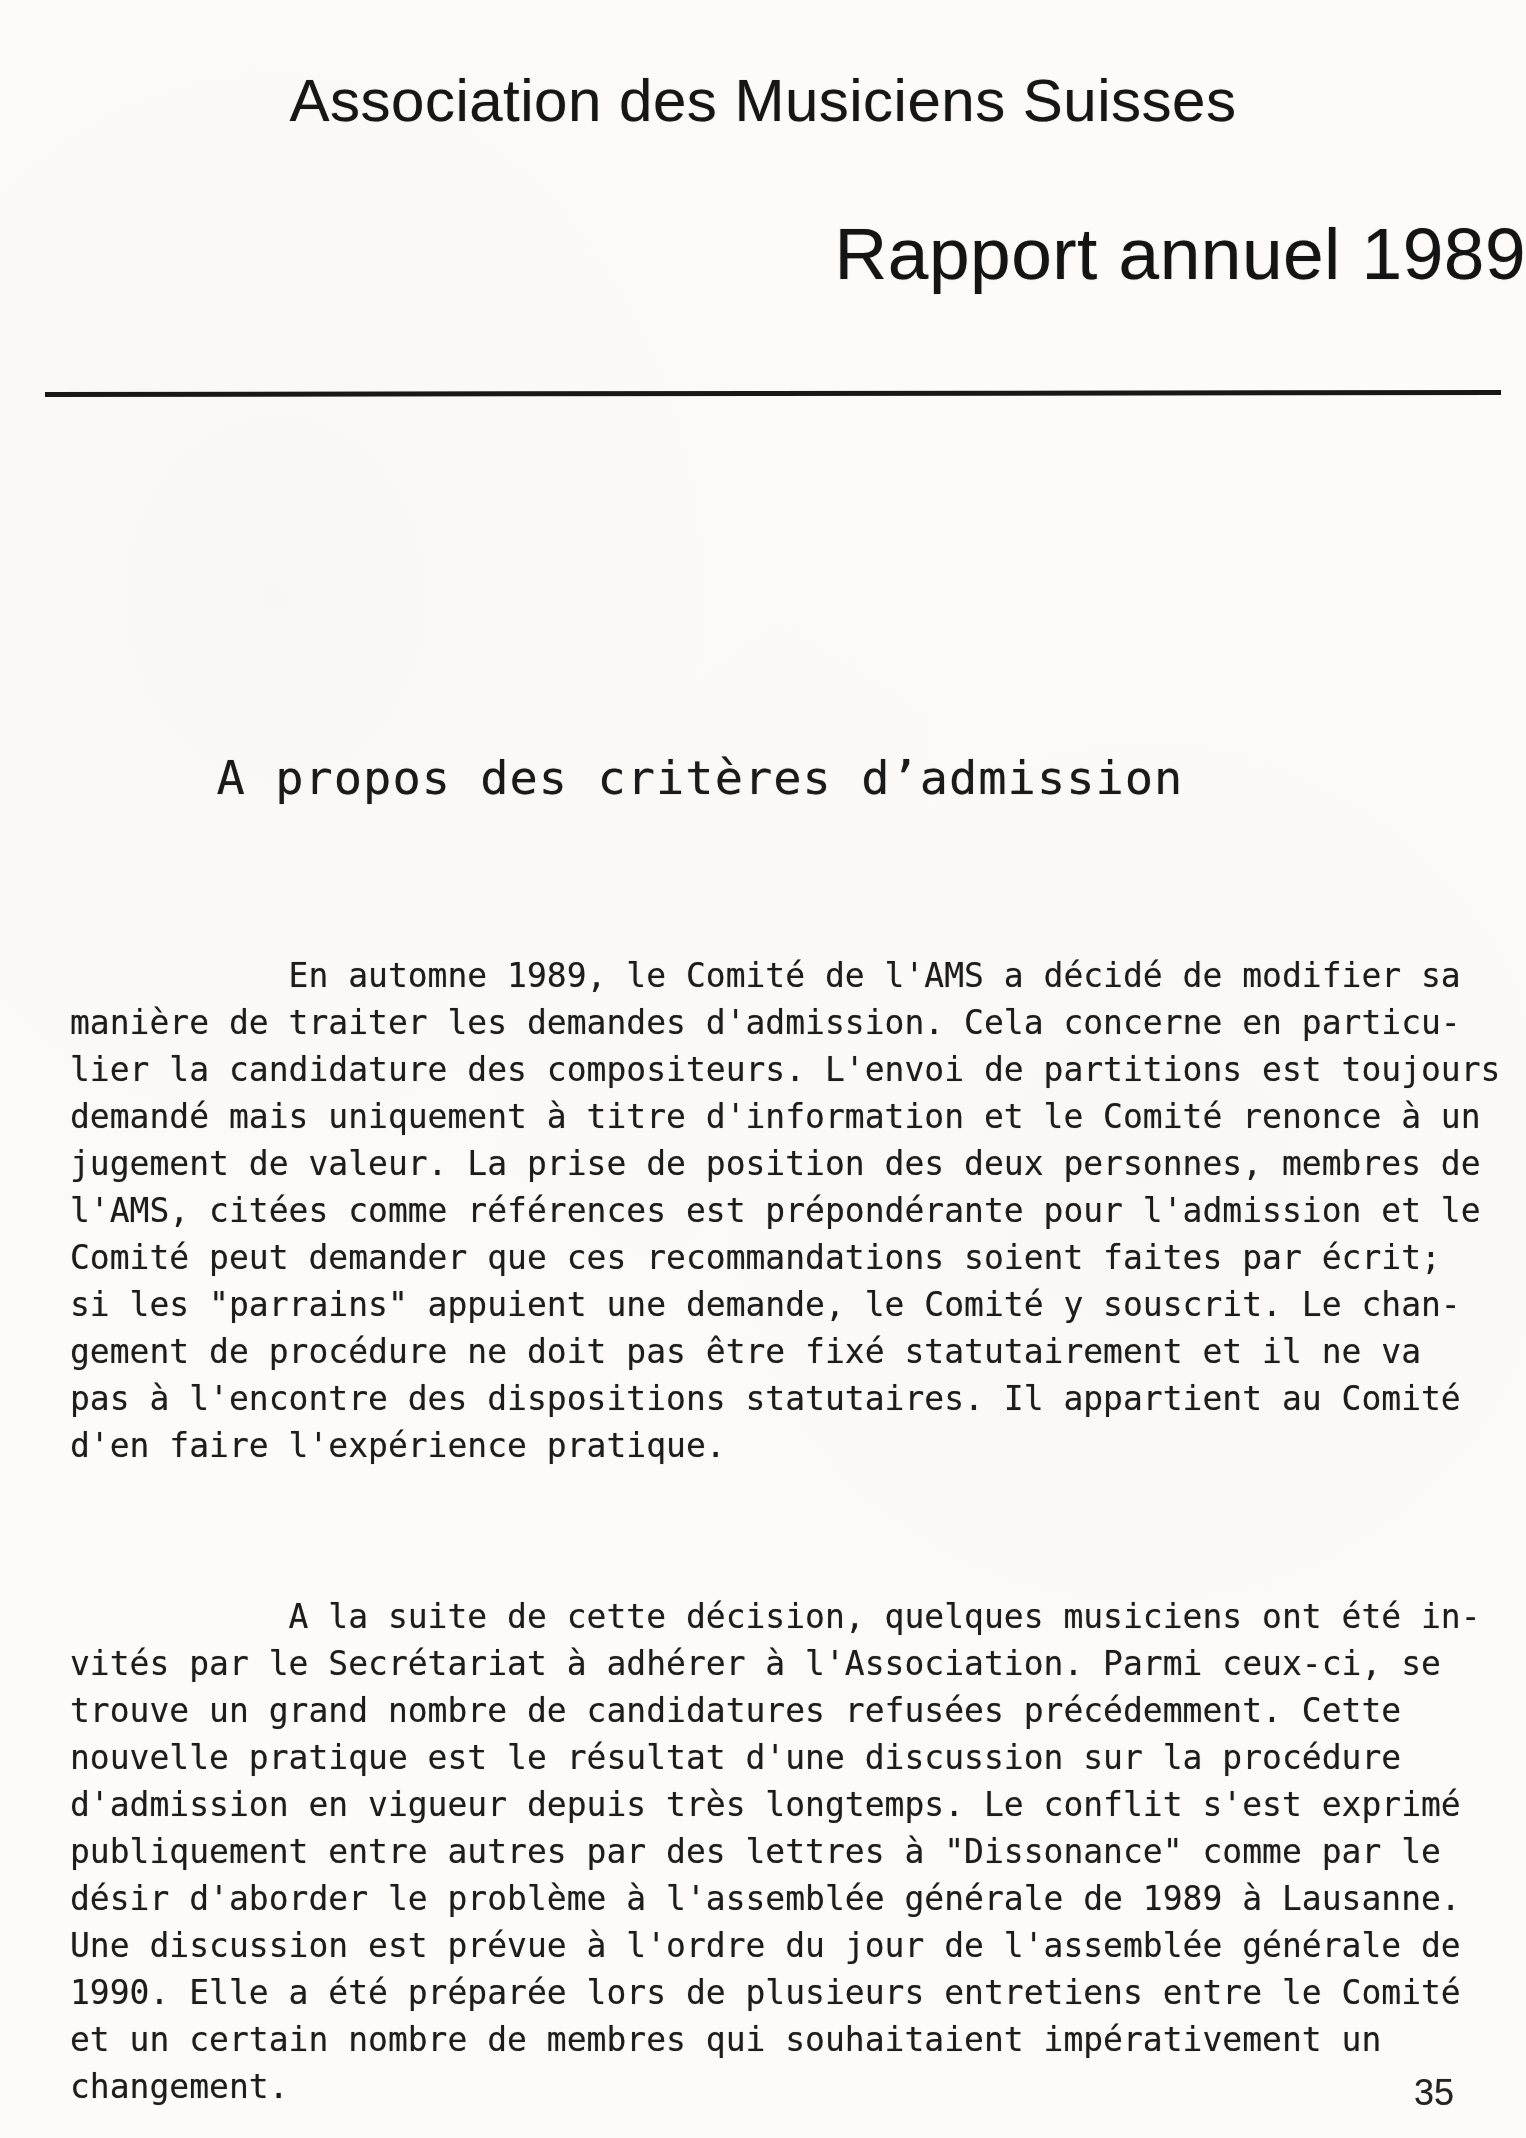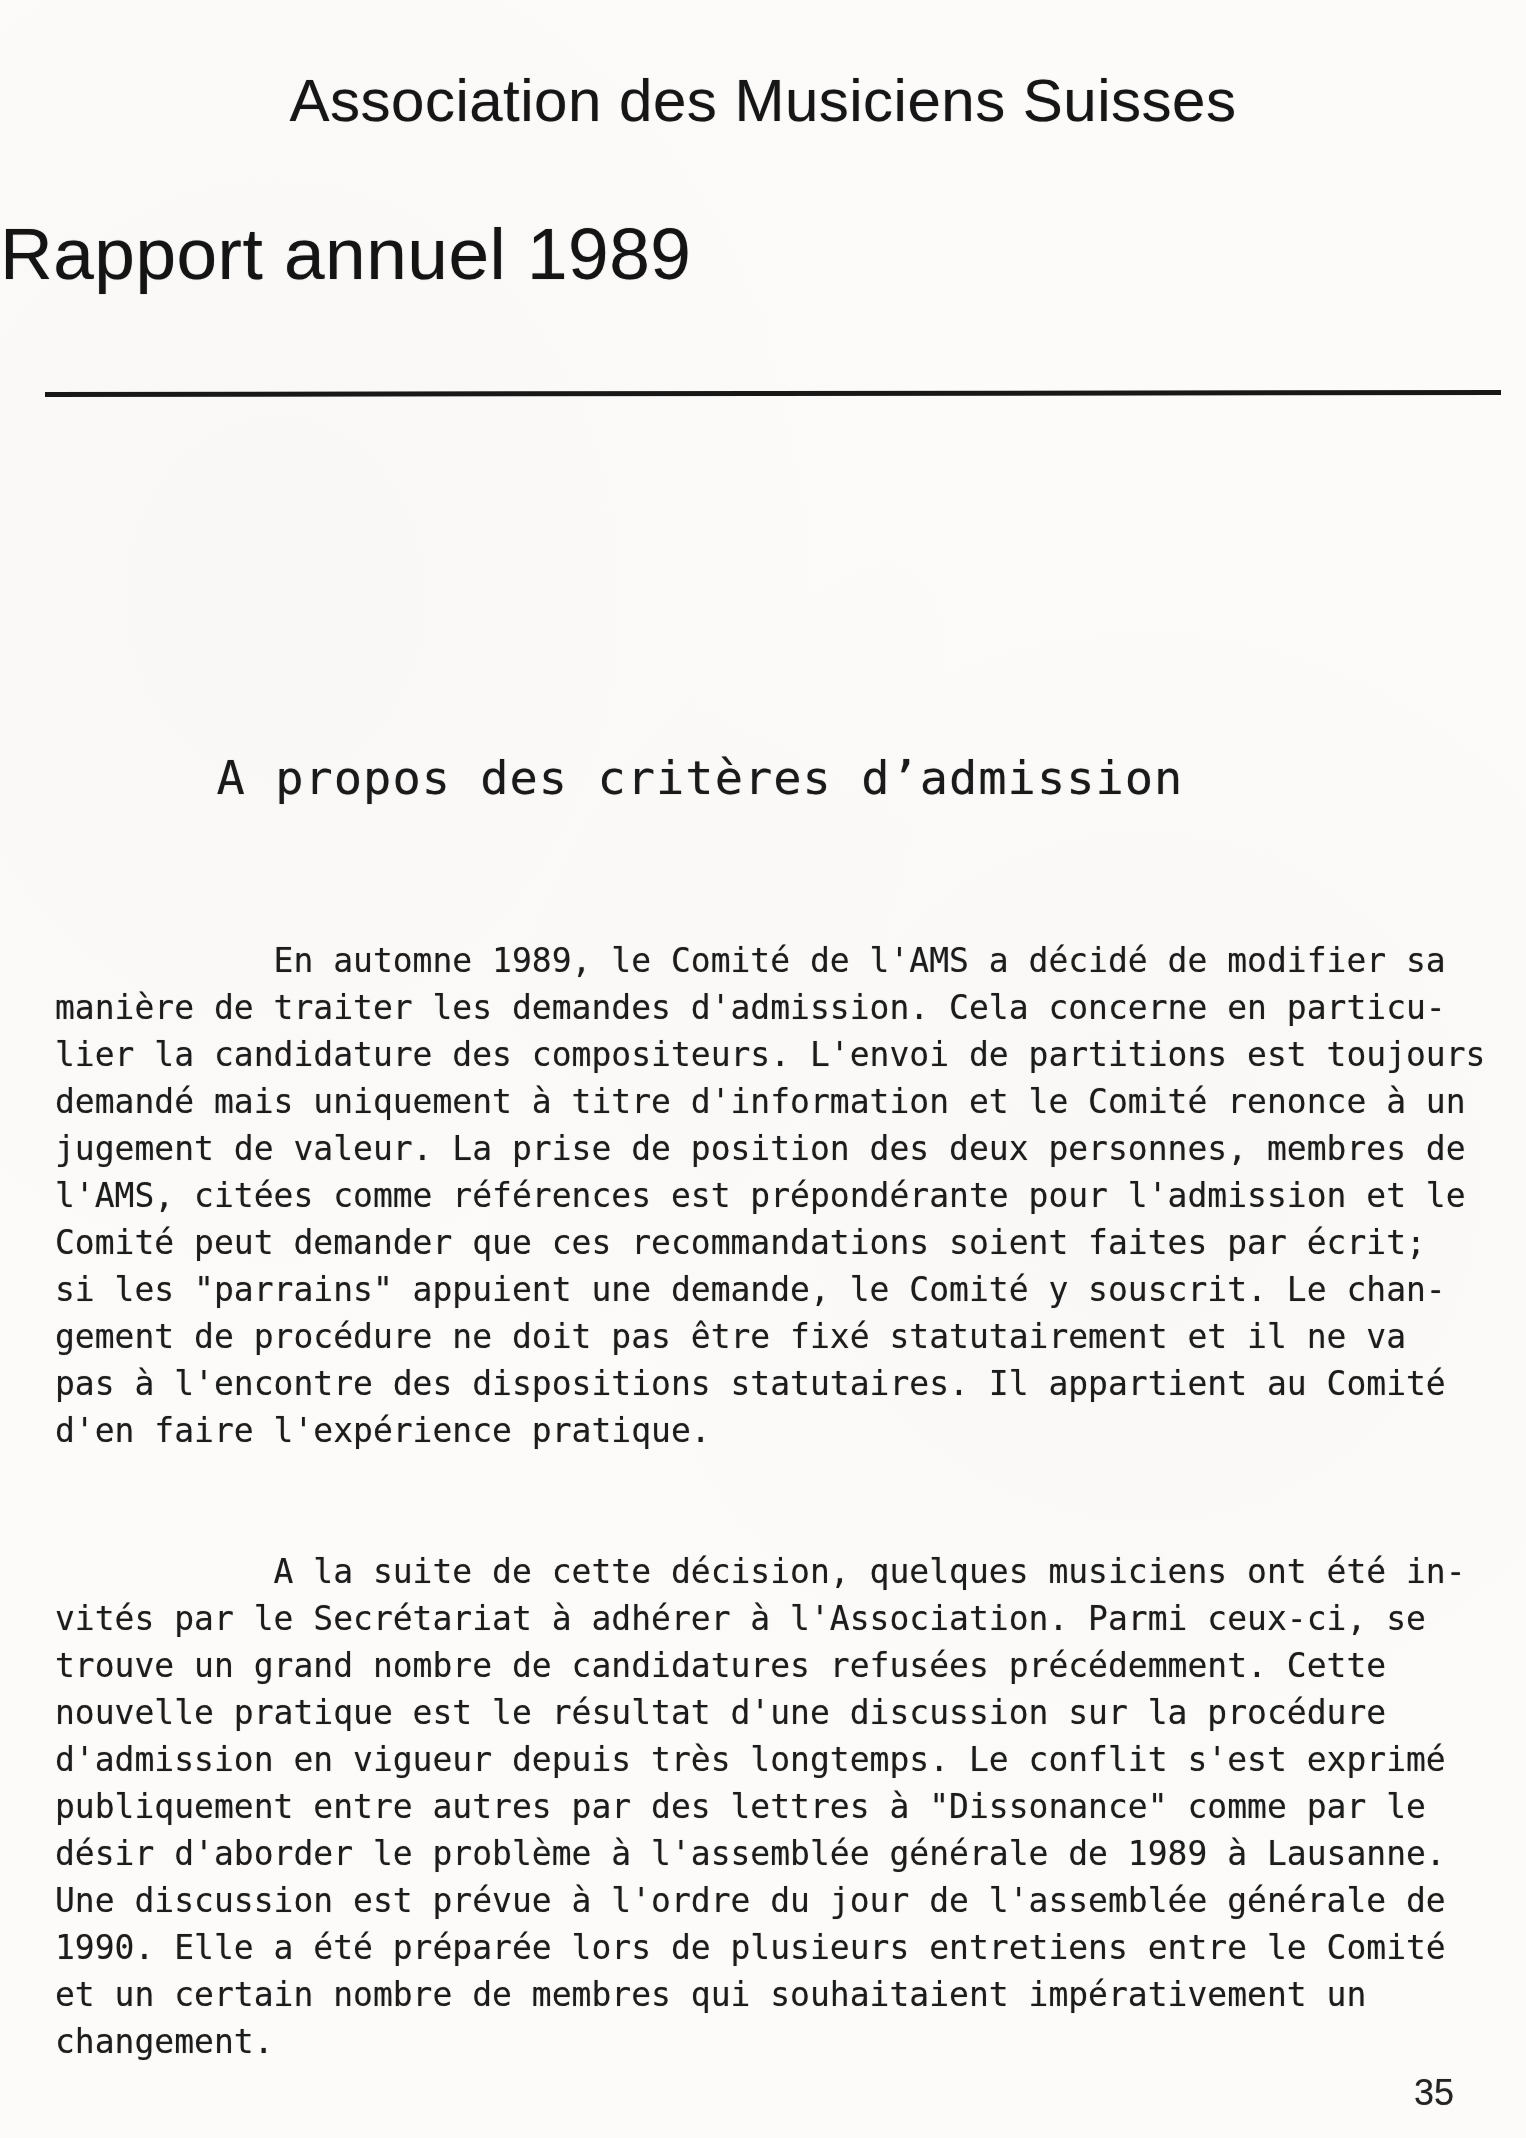--- a/index.html
+++ b/index.html
@@ -31,21 +31,21 @@
     line-height: 1.1;
     color: #161616;
     text-shadow: 0 0 1px rgba(20,20,20,0.45);
     letter-spacing: 0.5px;
   }
   .doc-subtitle {
     position: absolute;
     top: 214px;
     left: 0;
     width: 100%;
-    text-align: left;
+    text-align: right;
     font-family: "Liberation Sans", sans-serif;
     font-size: 73px;
     line-height: 1.1;
     color: #141414;
     text-shadow: 0 0 1px rgba(20,20,20,0.5);
     letter-spacing: 0.5px;
   }
   .title-divider {
     position: absolute;
     top: 391px;
@@ -70,21 +70,21 @@
     position: absolute;
     top: 843px;
     left: 55px;
     font-size: 33px;
     line-height: 47px;
     white-space: pre;
     color: #1c1c1c;
     text-shadow: 0 0 1px rgba(20,20,20,0.4);
   }
   .body-paragraph {
-    margin: 0;
+    margin: 15px;
     padding: 0;
   }
   .page-number {
     position: absolute;
     top: 2072px;
     right: 72px;
     font-family: "Liberation Sans", sans-serif;
     font-size: 36px;
     color: #232323;
     text-shadow: 0 0 1px rgba(20,20,20,0.4);

